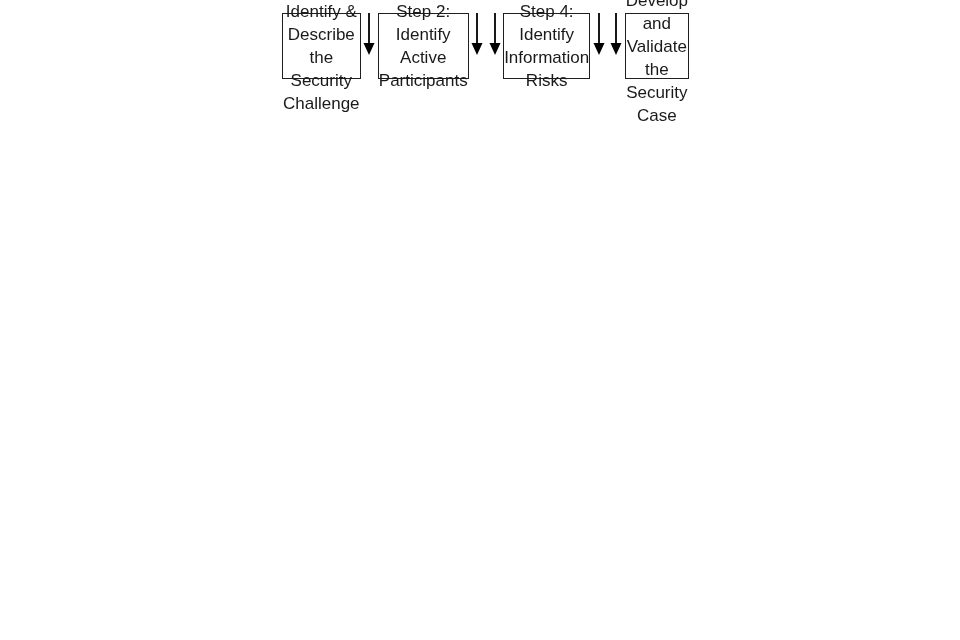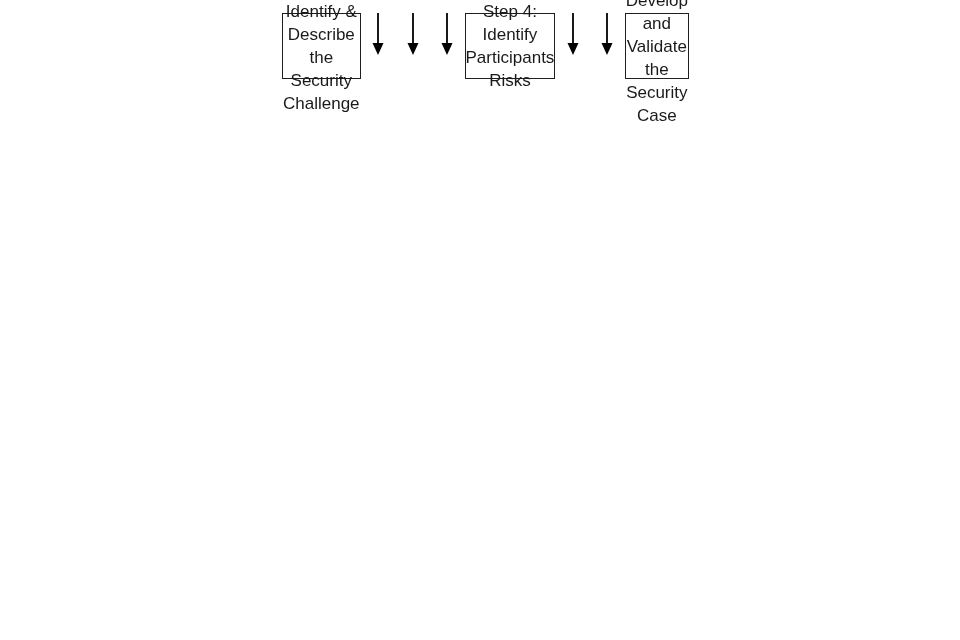--- a/index.html
+++ b/index.html
@@ -65,38 +65,41 @@
 Security Challenge</div>
     </div>
 
     <div class="arrow">
       <svg width="14" height="42" viewBox="0 0 14 42" aria-hidden="true">
         <line x1="7" y1="0" x2="7" y2="32" stroke="#000000" stroke-width="1.8"></line>
         <polygon points="1.5,30 12.5,30 7,42" fill="#000000"></polygon>
       </svg>
     </div>
 
+    <div class="step-box">
+      <div class="step-label">Step 2: Identify Active Participants</div>
+    </div>
 
     <div class="arrow">
       <svg width="14" height="42" viewBox="0 0 14 42" aria-hidden="true">
         <line x1="7" y1="0" x2="7" y2="32" stroke="#000000" stroke-width="1.8"></line>
         <polygon points="1.5,30 12.5,30 7,42" fill="#000000"></polygon>
       </svg>
     </div>
 
 
     <div class="arrow">
       <svg width="14" height="42" viewBox="0 0 14 42" aria-hidden="true">
         <line x1="7" y1="0" x2="7" y2="32" stroke="#000000" stroke-width="1.8"></line>
         <polygon points="1.5,30 12.5,30 7,42" fill="#000000"></polygon>
       </svg>
     </div>
 
     <div class="step-box">
-      <div class="step-label">Step 4: Identify Participants Risks</div>
+      <div class="step-label">Step 4: Identify Information Risks</div>
     </div>
 
     <div class="arrow">
       <svg width="14" height="42" viewBox="0 0 14 42" aria-hidden="true">
         <line x1="7" y1="0" x2="7" y2="32" stroke="#000000" stroke-width="1.8"></line>
         <polygon points="1.5,30 12.5,30 7,42" fill="#000000"></polygon>
       </svg>
     </div>
 
 

